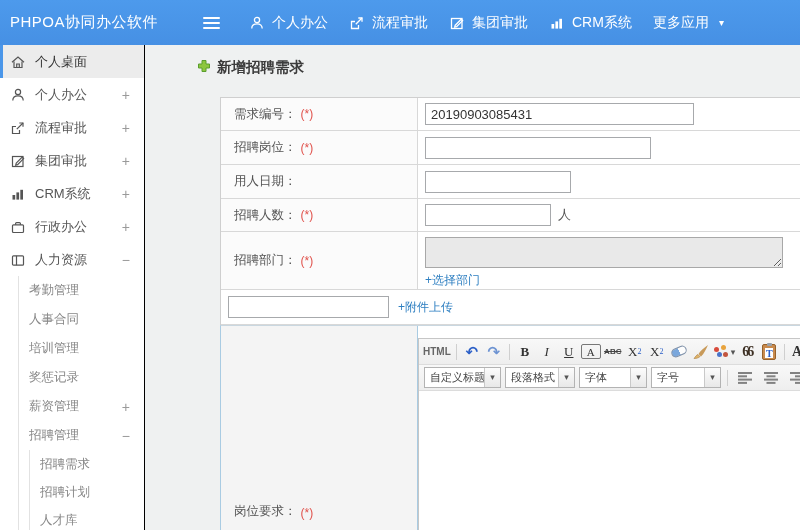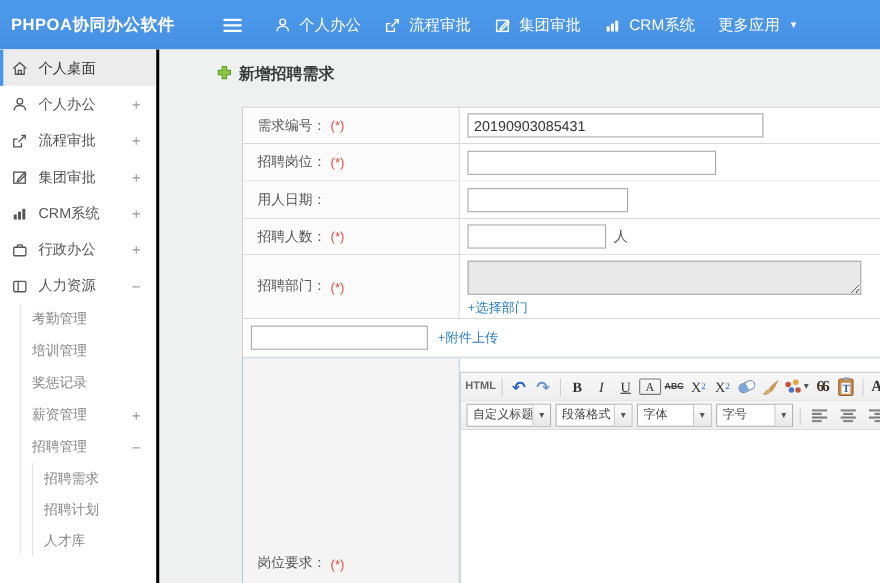--- a/index.html
+++ b/index.html
@@ -2,33 +2,33 @@
 <html><head>
 <meta charset="utf-8">
 <style>
   * { margin:0; padding:0; box-sizing:border-box; }
   html,body { width:800px; height:530px; overflow:hidden; }
   body { font-family:"Liberation Sans","DejaVu Sans",sans-serif; background:#eff1f1; }
   .app { width:800px; height:530px; display:flex; flex-direction:column; }
 
   
   .header { height:45px; flex:0 0 45px; background:linear-gradient(#4d9aec,#4690e4); color:#fff; display:flex; align-items:center; }
-  .logo { width:145px; padding-left:10px; font-size:15px; font-weight:bold; letter-spacing:0.5px; white-space:nowrap; }
+  .logo { width:145px; padding-left:10px; font-size:15px; font-weight:normal; letter-spacing:0.5px; white-space:nowrap; }
   .hamburger { margin-left:58px; width:18px; cursor:pointer; }
   .hamburger i { display:block; width:17px; height:2px; background:#fff; margin:3px 0; border-radius:1px; }
   .topnav { display:flex; align-items:center; margin-left:28px; gap:21px; }
   .nav-item { display:flex; align-items:center; gap:7px; font-size:14px; cursor:pointer; white-space:nowrap; }
   .nav-item svg { display:block; }
   .nav-caret { font-size:10px; margin-left:3px; }
 
   
   .main { flex:1; display:flex; min-height:0; }
 
   
-  .sidebar { width:145px; flex:0 0 145px; background:#fff; border-right:3px solid #000000; font-size:13px; color:#555; overflow:hidden; }
+  .sidebar { width:145px; flex:0 0 145px; background:#fff; border-right:1px solid #000000; font-size:13px; color:#555; overflow:hidden; }
   .side-item { height:33px; display:flex; align-items:center; padding:0 14px 0 10px; cursor:pointer; }
   .side-item .s-icon { width:16px; height:16px; margin-right:9px; color:#5a5a5a; flex:0 0 16px; }
   .side-item .toggle { margin-left:auto; color:#9a9a9a; font-size:14px; }
   .side-item.active { background:#ececec; border-left:3px solid #4a96e9; padding-left:7px; color:#333; }
   .subgroup { margin-left:18px; border-left:1px solid #e2e2e2; }
   .sub-item { height:29px; display:flex; align-items:center; padding:0 14px 0 10px; font-size:12.5px; color:#878787; cursor:pointer; }
   .sub-item .toggle { margin-left:auto; color:#9a9a9a; font-size:14px; }
   .subgroup2 { margin-left:10px; border-left:1px solid #e2e2e2; }
   .subgroup2 .sub-item { height:28px; }
 
@@ -207,20 +207,23 @@
             </svg></span>
         <span>人力资源</span>
         <span class="toggle">−</span>
       </div>
 
       <div class="subgroup">
         <div class="sub-item">
             <span>考勤管理</span>
           </div>
         <div class="sub-item">
+            <span>人事合同</span>
+          </div>
+        <div class="sub-item">
             <span>培训管理</span>
           </div>
         <div class="sub-item">
             <span>奖惩记录</span>
           </div>
         <div class="sub-item">
             <span>薪资管理</span>
             <span class="toggle">+</span>
           </div>
         <div class="sub-item">

